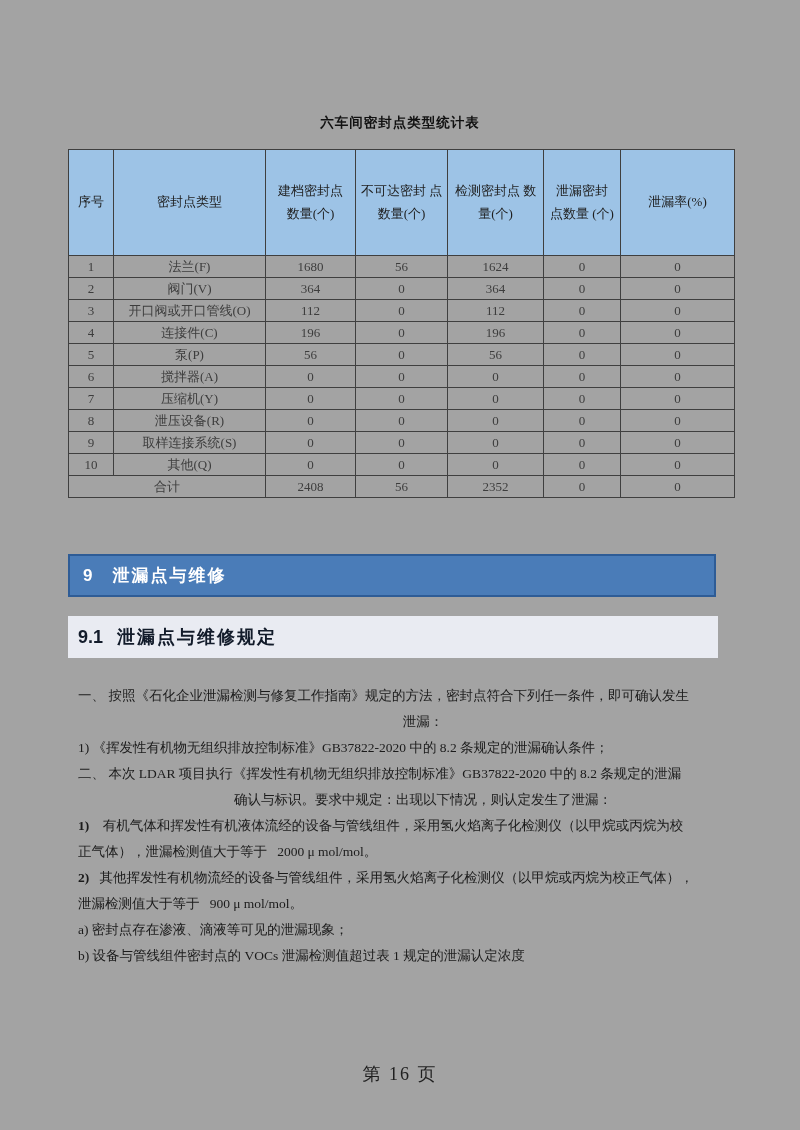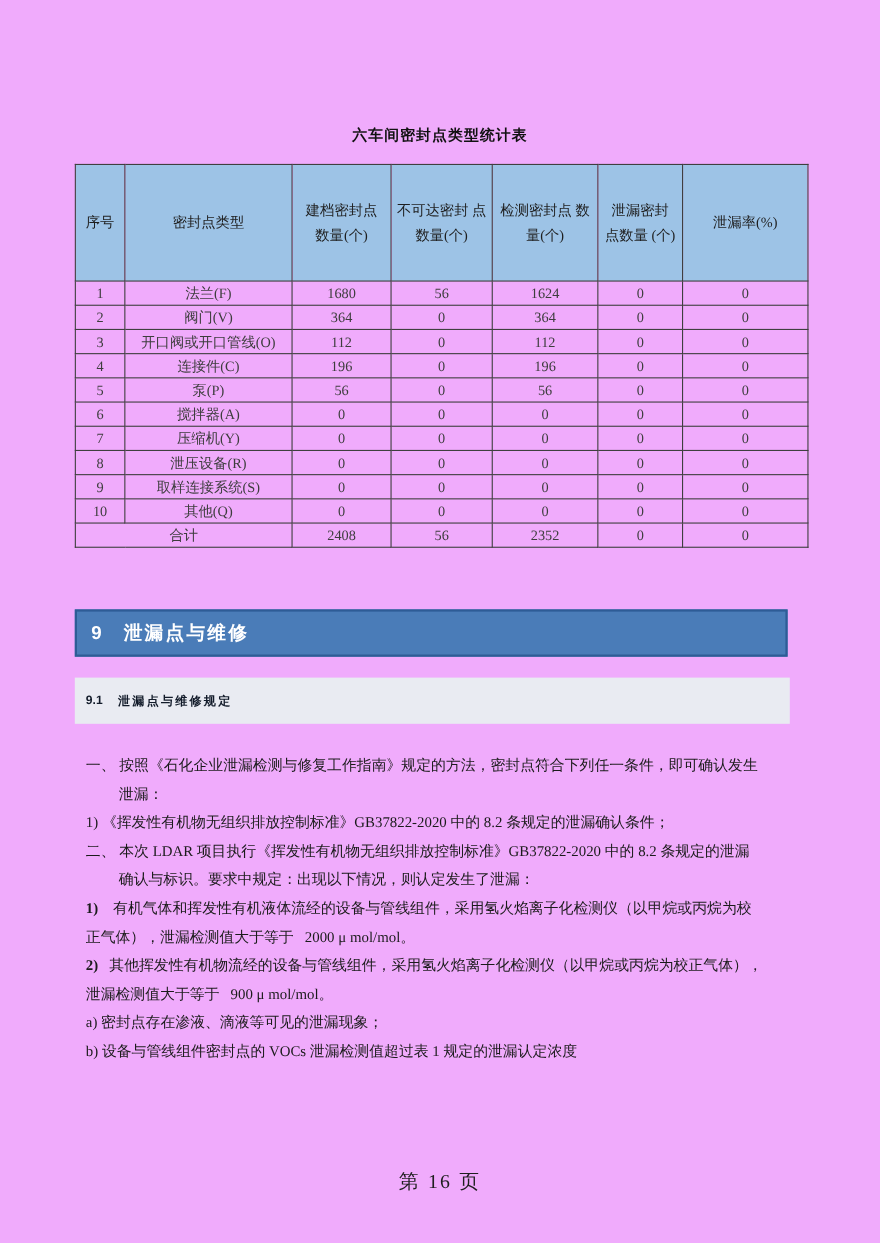--- a/index.html
+++ b/index.html
@@ -1,20 +1,20 @@
 <!DOCTYPE html>
 <html style="--header-fill: #9DC3E6; --section-fill: #4A7CB8; --section-border: #2E5C96; --subsection-fill: #E9EBF2;"><head>
 <meta charset="utf-8">
 <style>
   html, body { margin: 0; padding: 0; background: #ffffff; }
   .page {
     position: relative;
     width: 800px;
     height: 1130px;
-    background: #f0abfc;
+    background: #a3a3a3;
     overflow: hidden;
     font-family: "Liberation Serif", "DejaVu Serif", serif;
     color: #222222;
   }
   .doc-title {
     padding-top: 114px;
     text-align: center;
     font-weight: bold;
     font-size: 13.5px;
     color: #111111;
@@ -63,36 +63,36 @@
   .h1-banner .sec-num { margin-right: 20px; letter-spacing: 0; }
   .h2-banner {
     box-sizing: border-box;
     margin: 19px 0 0 68px;
     width: 650px;
     height: 42px;
     background: var(--subsection-fill, #E9EBF2);
     color: #121b2a;
     font-family: "Liberation Sans", sans-serif;
     font-weight: bold;
-    font-size: 11px;
+    font-size: 18px;
     display: flex;
     align-items: center;
     padding-left: 10px;
     letter-spacing: 2px;
   }
   .h2-banner .sec-num { margin-right: 14px; letter-spacing: 0; }
   .body-text {
     margin: 25px 0 0 78px;
     width: 660px;
     font-size: 13.5px;
     line-height: 26px;
     color: #1b1b1b;
   }
   .para { white-space: pre-wrap; }
-  .para.indent { padding-left: 30px; }
+  .para.indent { padding-left: 30px; text-align: center; }
   .para .bp { font-weight: bold; }
   .footer {
     position: absolute;
     left: 0;
     right: 0;
     top: 1062px;
     text-align: center;
     font-size: 18px;
     color: #1f1f1f;
     letter-spacing: 2px;

